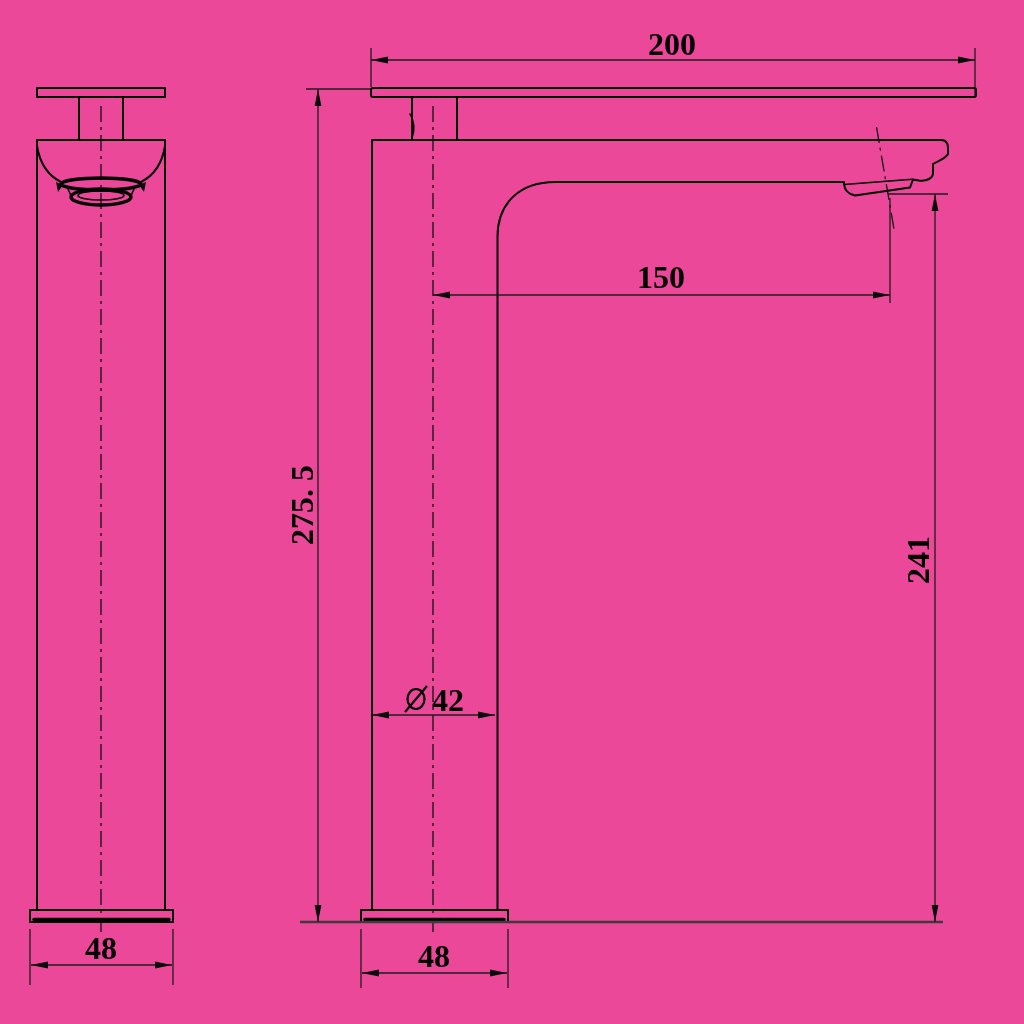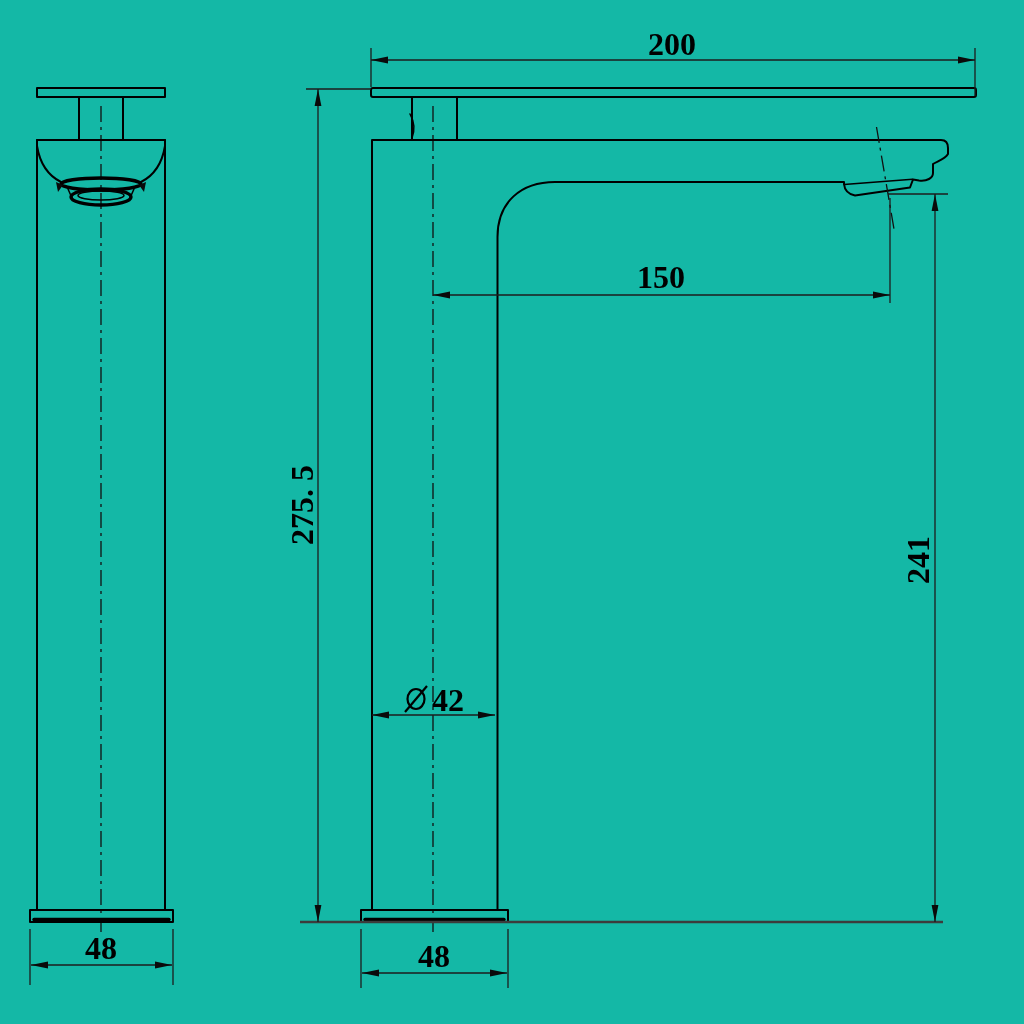--- a/index.html
+++ b/index.html
@@ -2,21 +2,21 @@
 <html><head>
 <meta charset="utf-8">
 <style>
   html, body { margin: 0; padding: 0; }
   body {
     width: 1024px; height: 1024px;
     background: #ffffff;
     font-family: "Liberation Serif", serif;
     overflow: hidden;
   }
-  .canvas { position: relative; width: 1024px; height: 1024px; background:#14b8a6; }
+  .canvas { position: relative; width: 1024px; height: 1024px; background:#ec4899; }
   svg { position:absolute; left:0; top:0; }
   .obj  { stroke:#000000; stroke-width:2;   fill:none; stroke-linecap:round; stroke-linejoin:round; }
   .obj-thin { stroke:#000000; stroke-width:1.5; fill:none; stroke-linecap:round; }
   .thick{ stroke:#000000; stroke-width:3.4; fill:none; stroke-linecap:round; }
   .center { stroke:#111111; stroke-width:1.3; fill:none; stroke-dasharray:16 5 3 5; }
   .dim  { stroke:#1c1c1c; stroke-width:1.3; fill:none; }
   .arrow{ fill:#0a0a0a; stroke:none; }
   .wing { fill:#0a0a0a; stroke:none; }
   .dim-text {
     font-family:"Liberation Serif", serif;

